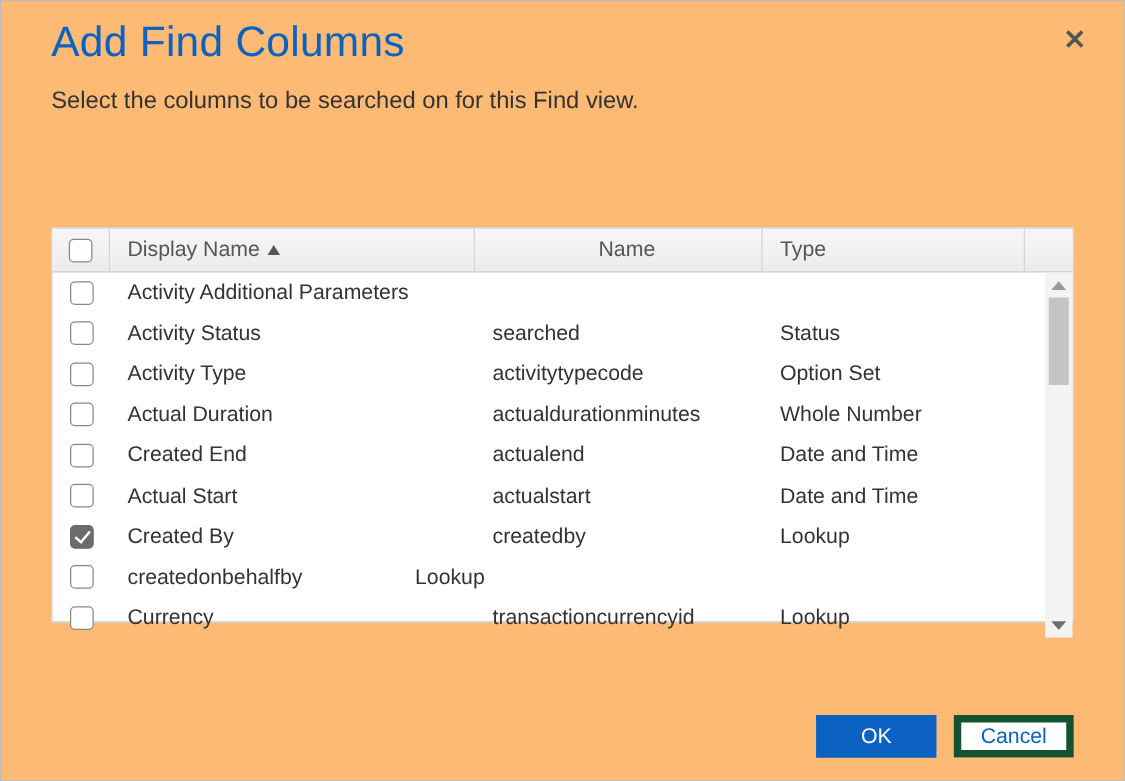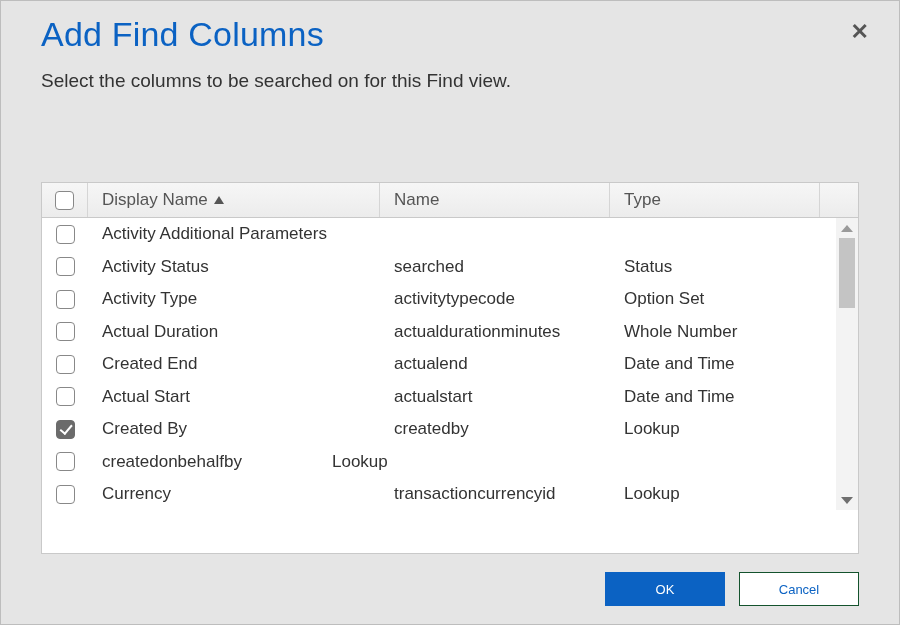--- a/index.html
+++ b/index.html
@@ -8,21 +8,21 @@
     width: 900px; height: 625px;
     font-family: "Segoe UI", Arial, sans-serif;
     font-size: 17px;
     color: #333;
     background: #fff;
   }
   .dialog {
     width: 900px; height: 625px;
     border: 1px solid #bdbdbd;
     position: relative;
-    background: #e5e5e5;
+    background: #fdba74;
   }
   .dialog-inner {
     padding: 10px 40px 0 40px;
   }
   .title-row {
     display: flex;
     align-items: flex-start;
     justify-content: space-between;
   }
   .title {
@@ -43,21 +43,21 @@
     font-family: Arial, sans-serif;
   }
   .subtitle {
     font-size: 19px;
     color: #333;
     margin-top: 16px;
   }
   .table-frame {
     margin-top: 90px;
     border: 1px solid #c9c9c9;
-    height: 372px;
+    height: 316px;
     position: relative;
     background: #fff;
   }
   .thead {
     display: flex;
     align-items: stretch;
     height: 35px;
     background: linear-gradient(#f6f6f6, #ececec);
     border-bottom: 1px solid #c9c9c9;
     color: #555;
@@ -66,21 +66,21 @@
   .th {
     display: flex;
     align-items: center;
     border-right: 1px solid #d5d5d5;
     padding-left: 14px;
     cursor: pointer;
   }
   .th:last-child { border-right: none; }
   .th-check { width: 46px; justify-content: center; padding-left: 0; }
   .th-dn   { width: 292px; }
-  .th-nm   { width: 230px; }
+  .th-nm   { width: 230px; justify-content: center; }
   .th-ty   { width: 210px; }
   .th-sc   { flex: 1; border-right: none; }
   .sort-caret {
     width: 0; height: 0;
     border-left: 5px solid transparent;
     border-right: 5px solid transparent;
     border-bottom: 8px solid #555;
     margin-left: 6px;
   }
   .tbody-wrap {
@@ -145,35 +145,35 @@
     top: 0; height: 70px;
     background: #c4c4c4;
     cursor: pointer;
   }
   .button-bar {
     position: absolute;
     right: 40px; bottom: 18px;
     display: flex; gap: 14px;
   }
   .btn {
-    width: 120px; height: 34px;
-    font-size: 13px;
+    width: 96px; height: 34px;
+    font-size: 17px;
     display: flex; align-items:center; justify-content:center;
     cursor: pointer;
     text-align: right;
   }
   .btn-primary {
     background: #0b62c3;
     color: #fff;
     border: 1px solid #0b62c3;
   }
   .btn-secondary {
     background: #fff;
     color: #0b62c3;
-    border: 1px solid #14532d;
+    border: 6px solid #14532d;
   }
 </style>
 </head>
 <body>
 
 <div class="dialog">
   <div class="dialog-inner">
     <div class="title-row">
       <div class="title">Add Find Columns</div>
       <div class="close-btn">✕</div>

